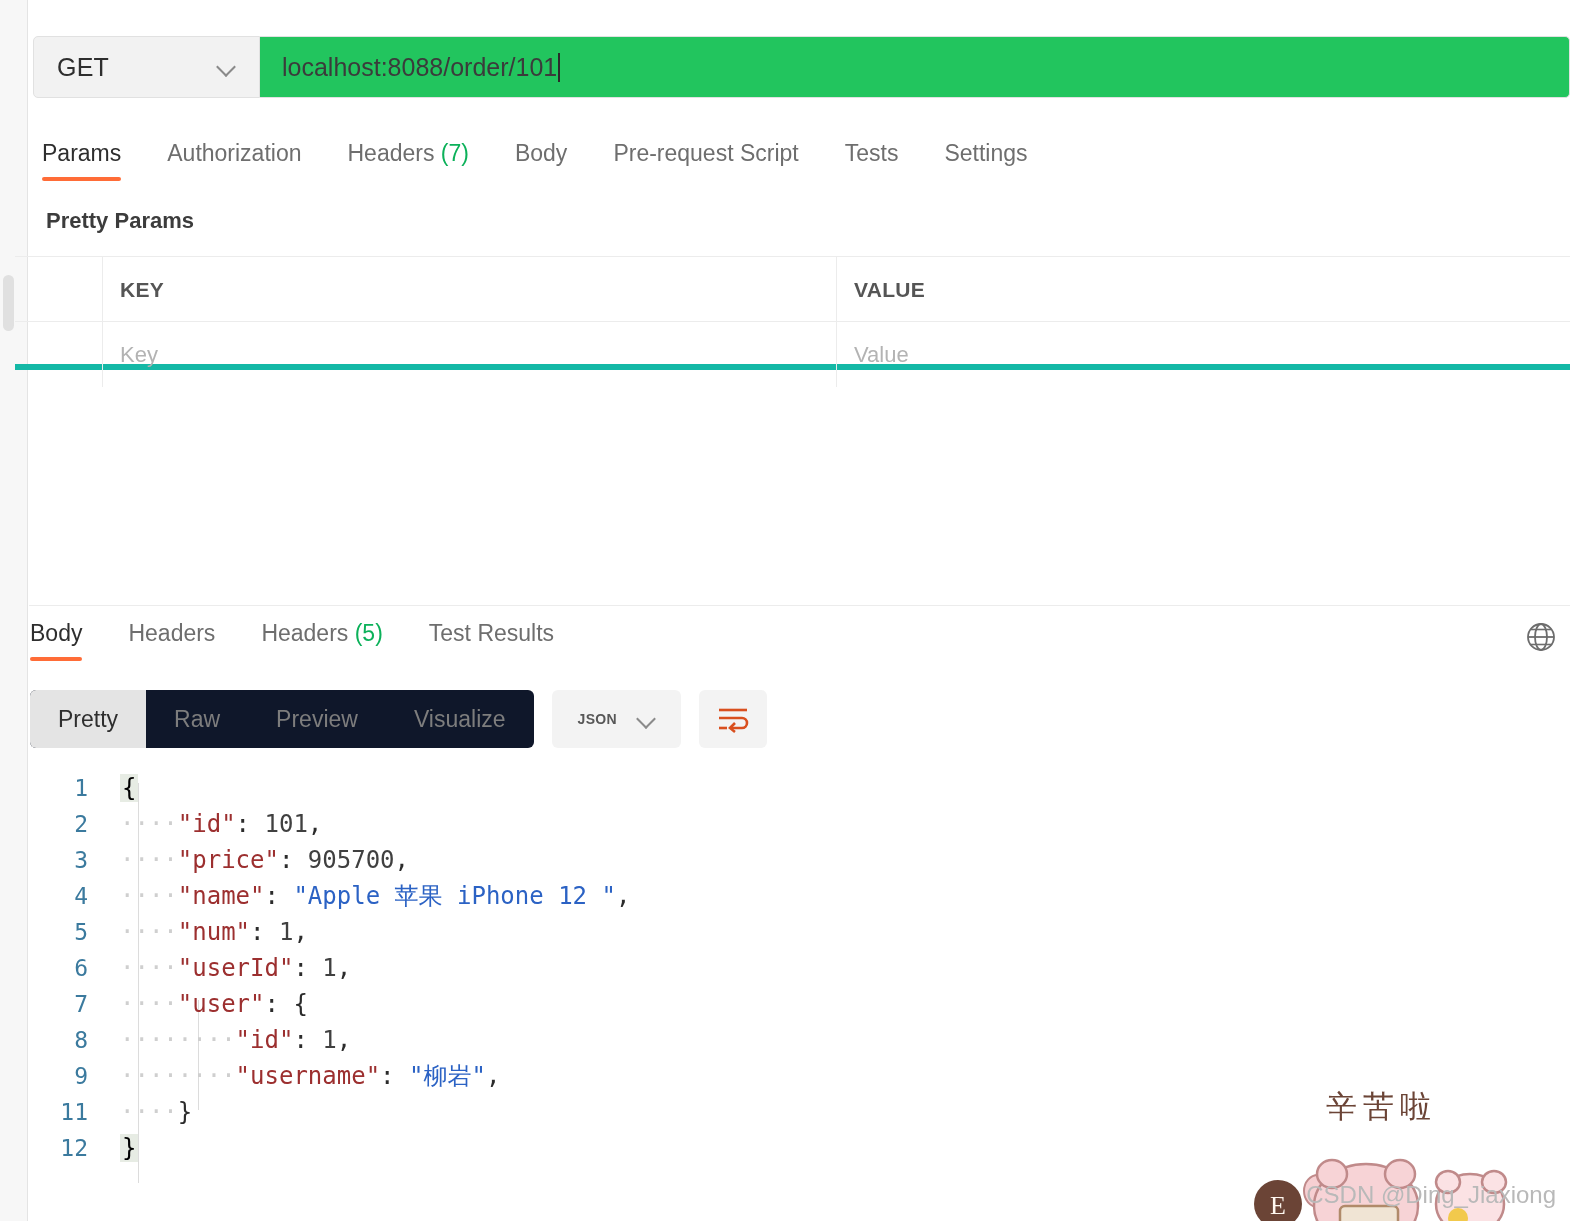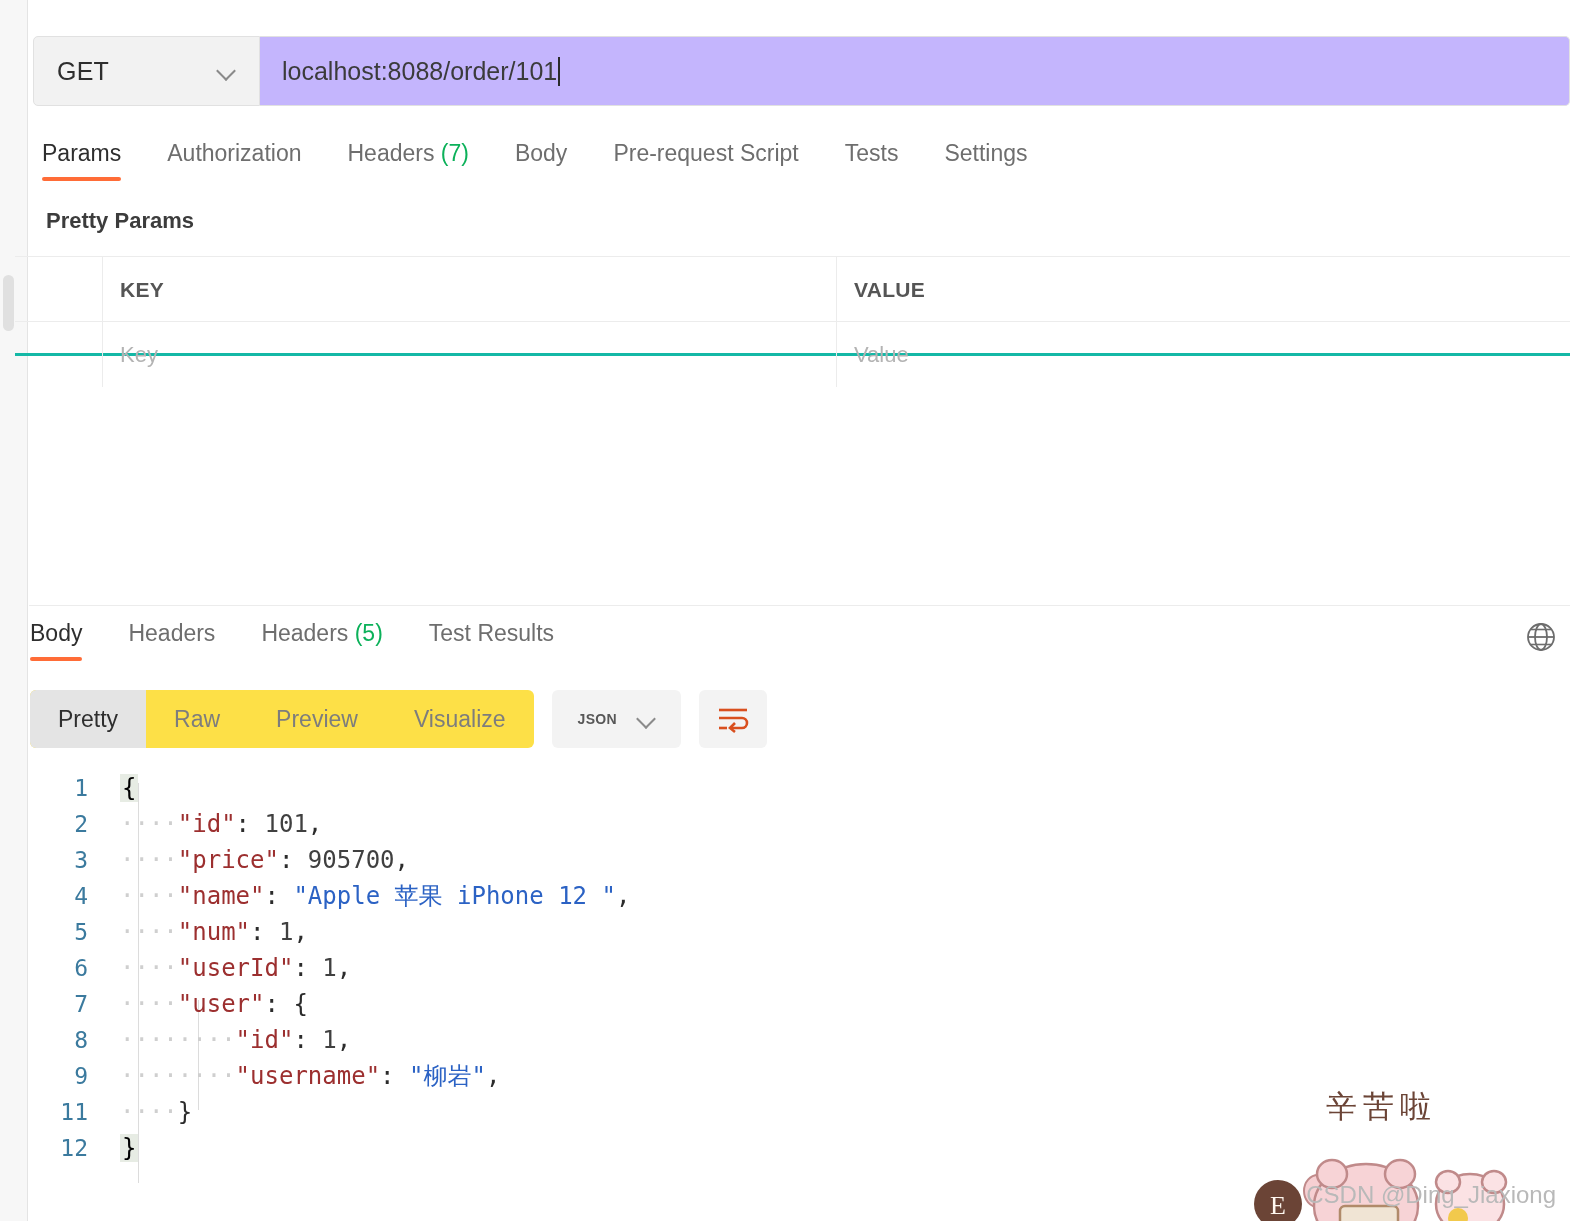--- a/index.html
+++ b/index.html
@@ -16,39 +16,39 @@
     position: absolute; left: 0; top: 0; width: 28px; height: 1221px;
     background: #f7f7f7; border-right: 1px solid #e4e4e4;
   }
   .rail-thumb {
     position: absolute; left: 3px; top: 275px; width: 11px; height: 56px;
     background: #e0e0e0; border-radius: 6px;
   }
 
   
   .url-row {
-    position: absolute; left: 33px; top: 36px; width: 1537px; height: 70px;
+    position: absolute; left: 33px; top: 36px; width: 1537px; height: 62px;
     display: flex; align-items: stretch;
   }
   .method-box {
     width: 227px; background: #f2f2f2;
     border: 1px solid #e1e1e1; border-radius: 5px 0 0 5px;
     display: flex; align-items: center; justify-content: space-between;
     padding: 0 22px 0 23px;
   }
   .method-label { font-size: 25px; color: #2e2e2e; letter-spacing: .2px; }
   .chev { width: 20px; height: 20px; position: relative; flex: none; }
   .chev::before {
     content: ""; position: absolute; left: 2px; top: 3px;
     width: 12px; height: 12px;
     border-right: 2px solid #8a8a8a; border-bottom: 2px solid #8a8a8a;
     transform: rotate(45deg);
   }
   .url-box {
-    flex: 1; background: #c4b5fd;
+    flex: 1; background: #22c55e;
     border: 1px solid #e1e1e1; border-left: none; border-radius: 0 5px 5px 0;
     display: flex; align-items: center; padding-left: 22px;
   }
   .url-text { font-size: 25px; color: #3b3b3b; white-space: nowrap; }
   .caret {
     display: inline-block; width: 1.5px; height: 29px; background: #2b2b2b;
     margin-left: 1px; vertical-align: -6px;
   }
 
   
@@ -66,22 +66,22 @@
     height: 4px; background: #ff6c37; border-radius: 2px;
   }
   .tab .count { color: #0cb15a; }
 
   
   .qp-title {
     position: absolute; left: 46px; top: 208px;
     font-size: 22px; font-weight: bold; color: #3c3c3c;
   }
   .params-table {
-    position: absolute; left: 15px; top: 256px; width: 1555px; height: 100px;
-    border-top: 1px solid #ececec; border-bottom: 3px solid #14b8a6;
+    position: absolute; left: 15px; top: 256px; width: 1555px; height: 114px;
+    border-top: 1px solid #ececec; border-bottom: 6px solid #14b8a6;
   }
   .pt-row { position: absolute; left: 0; width: 1555px; height: 65px; display: flex; }
   .pt-row.head { top: 0; border-bottom: 1px solid #ececec; }
   .pt-row.body { top: 65px; }
   .pt-cell {
     height: 65px; display: flex; align-items: center;
     border-right: 1px solid #ececec; padding-left: 17px;
   }
   .pt-check { width: 88px; padding-left: 0; }
   .pt-key   { width: 734px; }
@@ -96,21 +96,21 @@
   .resp-tabs {
     position: absolute; left: 30px; top: 620px; height: 50px; display: flex; align-items: flex-start;
   }
   .globe {
     position: absolute; right: 12px; top: 620px; width: 34px; height: 34px;
   }
 
   
   .fmt-bar { position: absolute; left: 30px; top: 690px; display: flex; align-items: center; gap: 18px; }
   .seg {
-    display: flex; background: #fde047; border-radius: 6px; overflow: hidden; height: 58px;
+    display: flex; background: #0f172a; border-radius: 6px; overflow: hidden; height: 58px;
   }
   .seg-item {
     display: flex; align-items: center; padding: 0 28px;
     font-size: 23px; color: #7d7d7d; cursor: pointer; white-space: nowrap;
   }
   .seg-item.active { background: #e4e4e4; color: #2e2e2e; }
   .json-select {
     display: flex; align-items: center; gap: 20px; height: 58px;
     background: #f3f3f3; border-radius: 6px; padding: 0 24px 0 26px; cursor: pointer;
   }

